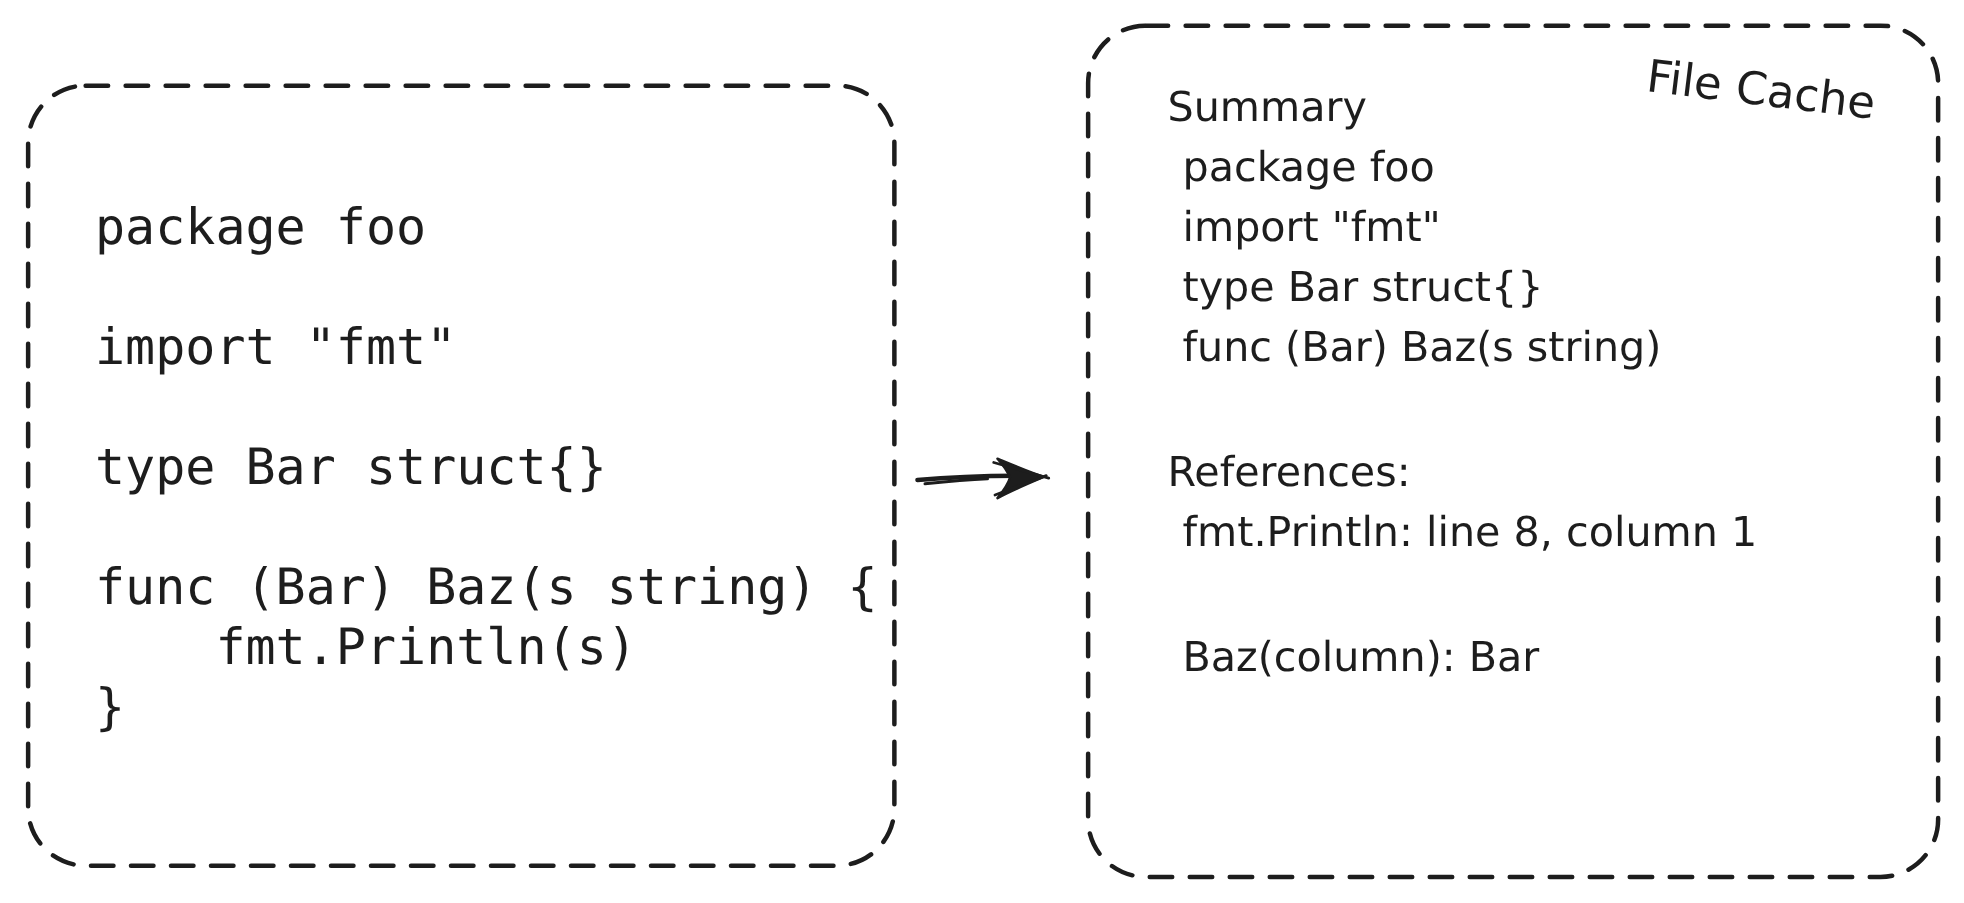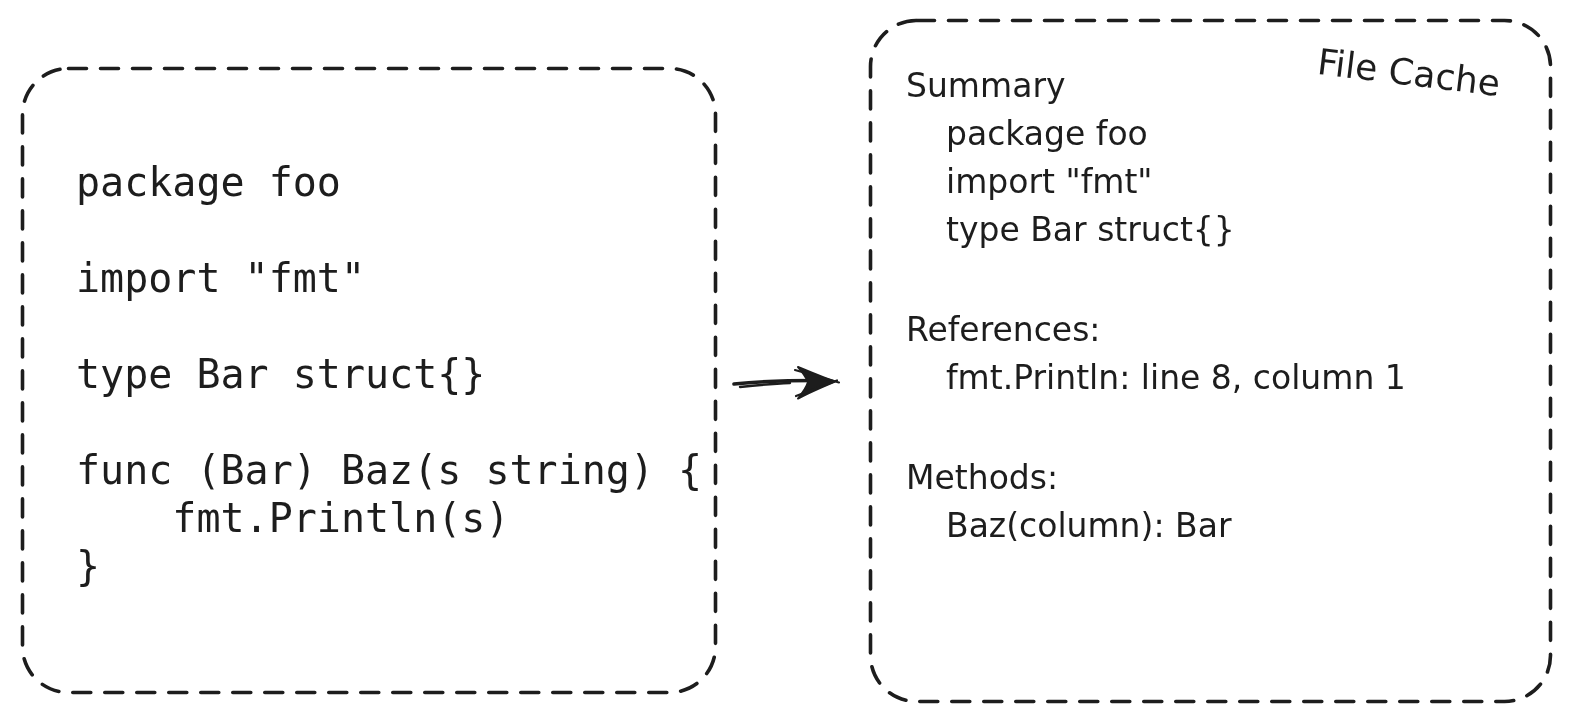--- a/index.html
+++ b/index.html
@@ -51,21 +51,21 @@
     top: 34px; right: 52px;
     font-family: "DejaVu Sans", "Liberation Sans", sans-serif;
     font-size: 36px;
     color: #1d1d1d;
     transform: rotate(7deg);
     transform-origin: center;
     white-space: nowrap;
   }
   .fc-section { margin-bottom: 52px; }
   .fc-section:last-child { margin-bottom: 0; }
-  .fc-heading { line-height: 48px; }
+  .fc-heading { line-height: 48px; margin-left: 28px; }
   .fc-item { line-height: 48px; padding-left: 40px; white-space: nowrap; }
 </style>
 </head>
 <body>
 
 <div class="canvas">
 
   <div class="box source-box">
     <svg class="border-svg" viewBox="0 0 698 629" preserveAspectRatio="none">
       <rect x="2.5" y="2.5" width="693" height="624" rx="46" ry="46" fill="none" stroke="#1d1d1d" stroke-width="3.6" stroke-dasharray="18 14" stroke-linecap="round"></rect>
@@ -97,28 +97,28 @@
 
     <div class="fc-title">File Cache</div>
 
     <div class="cache-content">
 
       <div class="fc-section">
         <div class="fc-heading">Summary</div>
         <div class="fc-item">package foo</div>
         <div class="fc-item">import "fmt"</div>
         <div class="fc-item">type Bar struct{}</div>
+        <div class="fc-item">func (Bar) Baz(s string)</div>
       </div>
 
       <div class="fc-section">
         <div class="fc-heading">References:</div>
         <div class="fc-item">fmt.Println: line 8, column 1</div>
       </div>
 
       <div class="fc-section">
-        <div class="fc-heading">Methods:</div>
         <div class="fc-item">Baz(column): Bar</div>
       </div>
 
     </div>
   </div>
 
 </div>
 
 </body></html>

